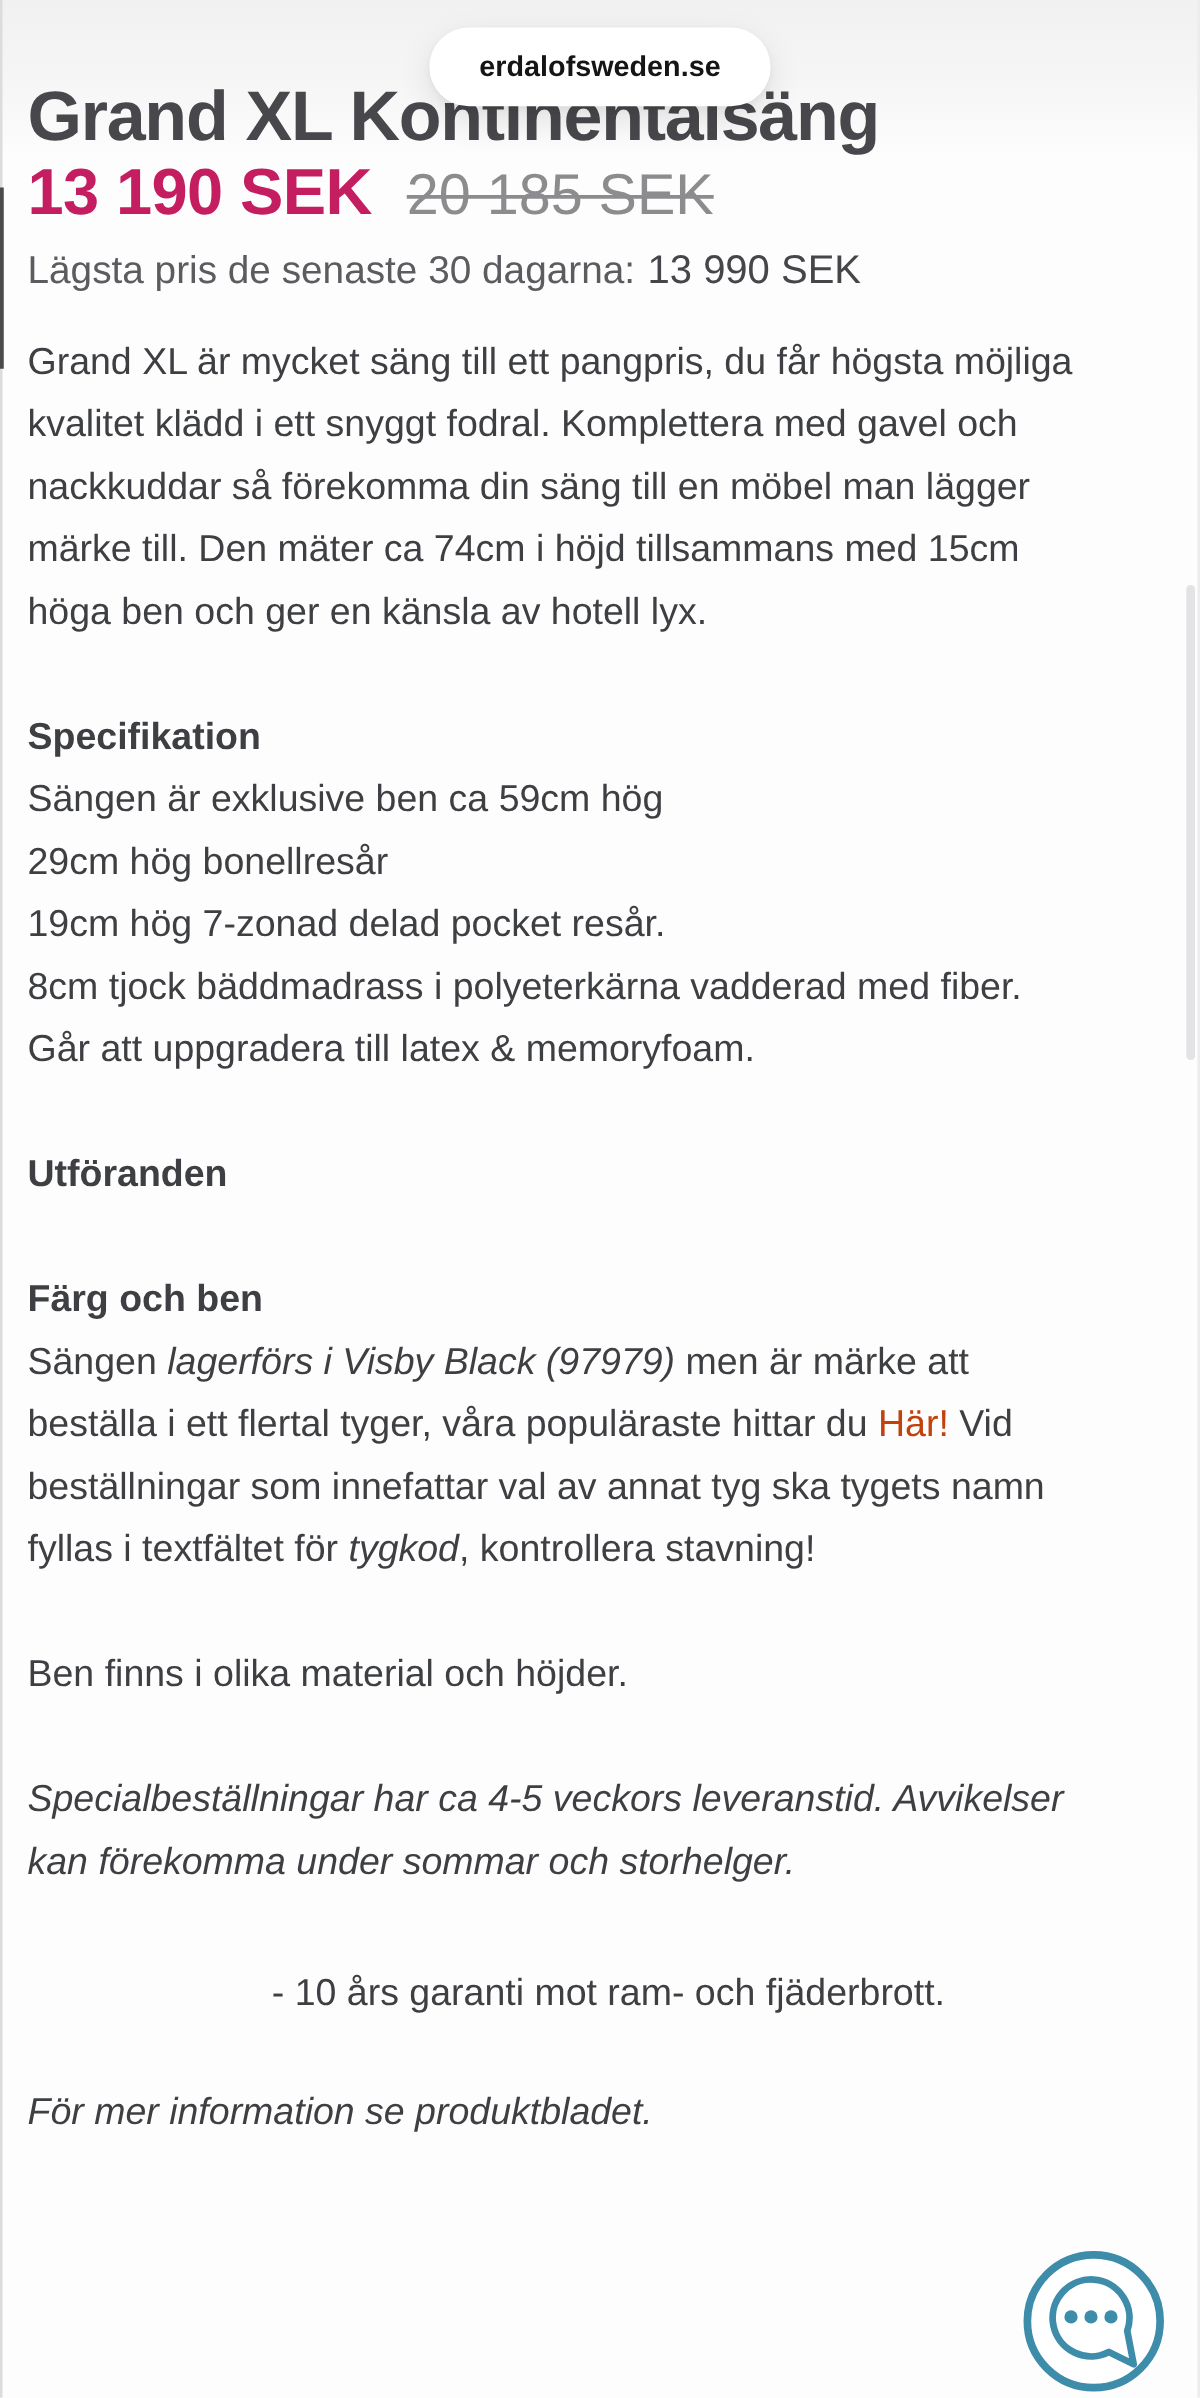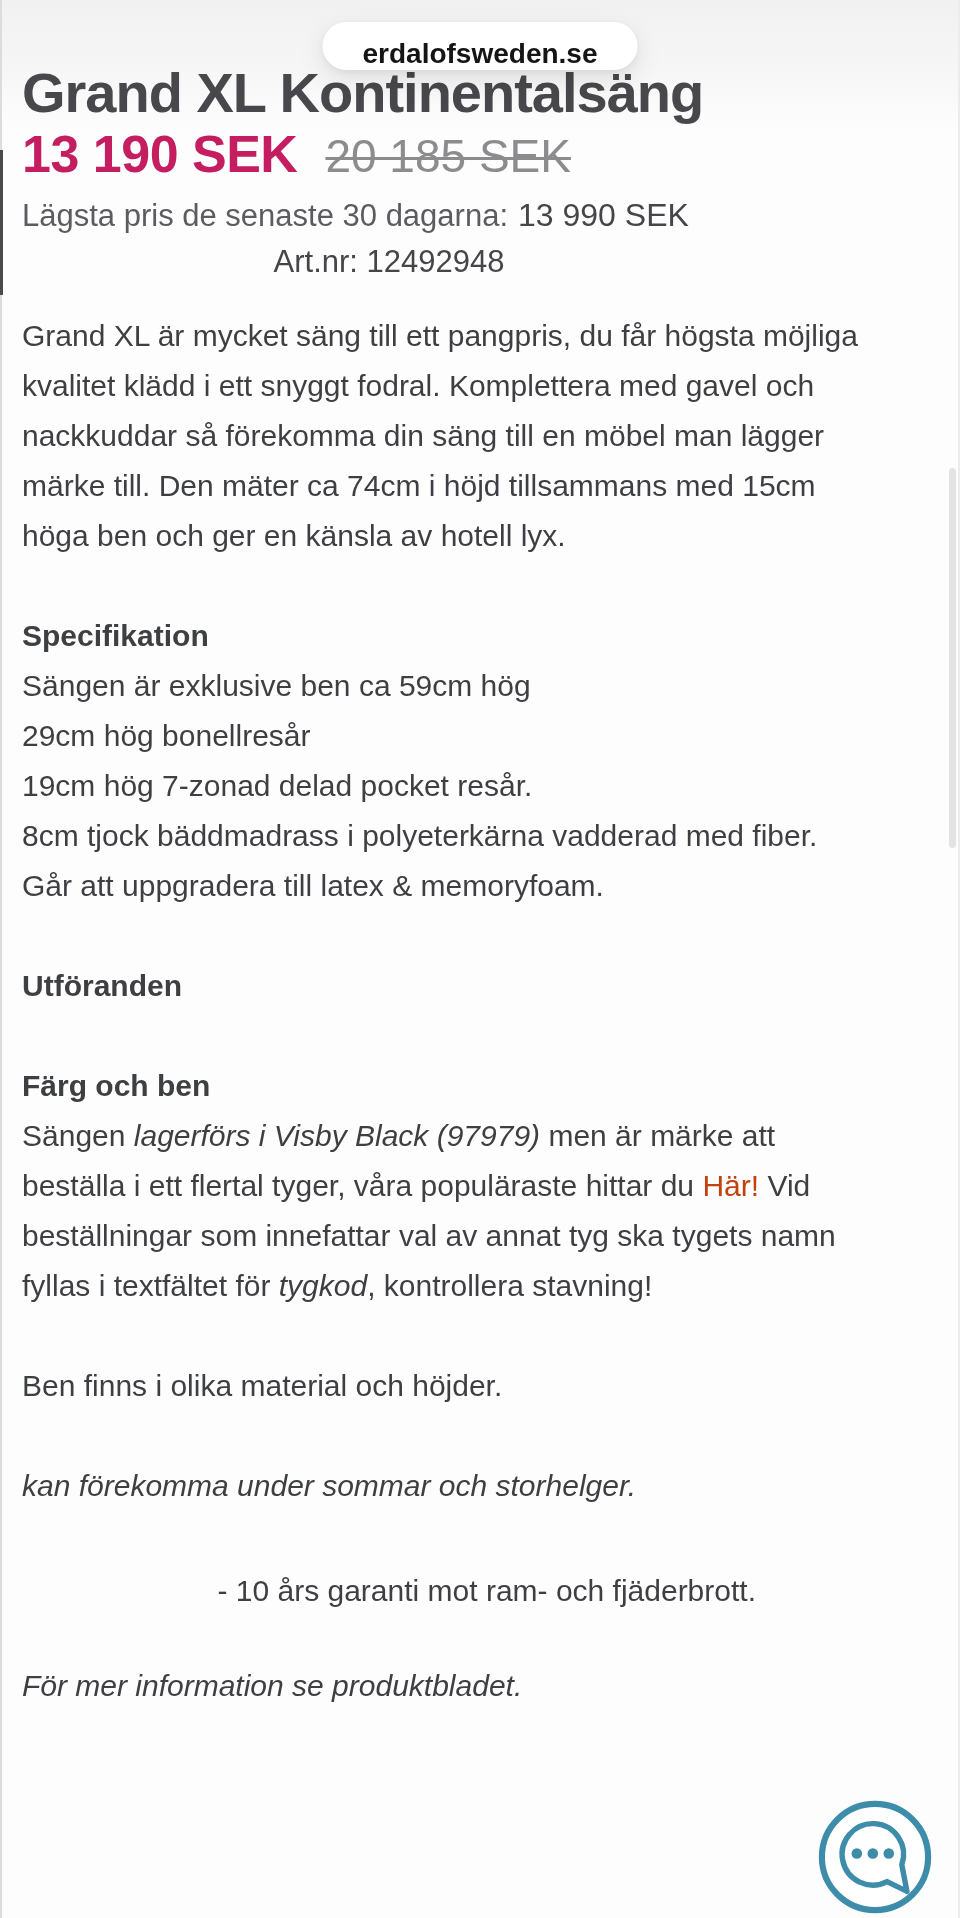--- a/index.html
+++ b/index.html
@@ -10,22 +10,22 @@
     position:relative;overflow:hidden;
     color:#3e3f42;
   }
   .top-fade{
     position:absolute;top:0;left:0;width:960px;height:130px;
     background:linear-gradient(#f1f1f2,#f5f5f6 45%,#fdfdfd);
     pointer-events:none;
   }
   .url-pill{
     position:absolute;top:22px;left:50%;transform:translateX(-50%);
-    background:#ffffff;border-radius:32px;height:48px;line-height:63px;
-    padding:0 40px;font-size:28px;font-weight:600;color:#151517;
+    background:#ffffff;border-radius:32px;height:63px;line-height:63px;
+    padding:0 40px;font-size:23px;font-weight:600;color:#151517;
     box-shadow:0 10px 28px rgba(0,0,0,.10), 0 2px 6px rgba(0,0,0,.05);
     white-space:nowrap;z-index:5;
   }
   .edge-left{position:absolute;left:0;top:0;width:2px;height:1918px;background:#dcdcde;}
   .edge-left-dark{position:absolute;left:0;top:150px;width:3px;height:145px;background:#4a4a4c;}
   .edge-right{position:absolute;right:0;top:0;width:2px;height:1918px;background:#ececee;}
   .scrollbar-thumb{
     position:absolute;right:4px;top:468px;width:7px;height:380px;
     background:#e3e3e5;border-radius:4px;
   }
@@ -80,21 +80,20 @@
 
   <div class="price-row">
     <span class="price-current">13 190 SEK</span>
     <span class="price-old">20 185 SEK</span>
   </div>
 
   <div class="lowest-row">
     <span>Lägsta pris de senaste 30 dagarna:</span><span class="lowest-value">13 990 SEK</span>
   </div>
 
-  <div class="artnr">Art.nr: 12492948</div>
 
   <div class="para intro">
       <div class="tline"><span>Grand XL är mycket säng till ett pangpris, du får högsta möjliga</span></div>
       <div class="tline"><span>kvalitet klädd i ett snyggt fodral. Komplettera med gavel och</span></div>
       <div class="tline"><span>nackkuddar så förekomma din säng till en möbel man lägger</span></div>
       <div class="tline"><span>märke till. Den mäter ca 74cm i höjd tillsammans med 15cm</span></div>
       <div class="tline"><span>höga ben och ger en känsla av hotell lyx.</span></div>
     </div>
 
   <div class="block">
@@ -120,20 +119,21 @@
         <div class="tline"><span>beställningar som innefattar val av annat tyg ska tygets namn</span></div>
         <div class="tline"><span>fyllas i textfältet för </span><span class="it">tygkod</span><span>, kontrollera stavning!</span></div>
       </div>
   </div>
 
   <div class="para">
       <div class="tline"><span>Ben finns i olika material och höjder.</span></div>
     </div>
 
   <div class="para italic">
+      <div class="tline"><span>Specialbeställningar har ca 4-5 veckors leveranstid. Avvikelser</span></div>
       <div class="tline"><span>kan förekomma under sommar och storhelger.</span></div>
     </div>
 
   <div class="para loose">
       <div class="tline"><span>- 10 års garanti mot ram- och fjäderbrott.</span></div>
     </div>
 
   <div class="para tight italic">
       <div class="tline"><span>För mer information se produktbladet.</span></div>
     </div>

